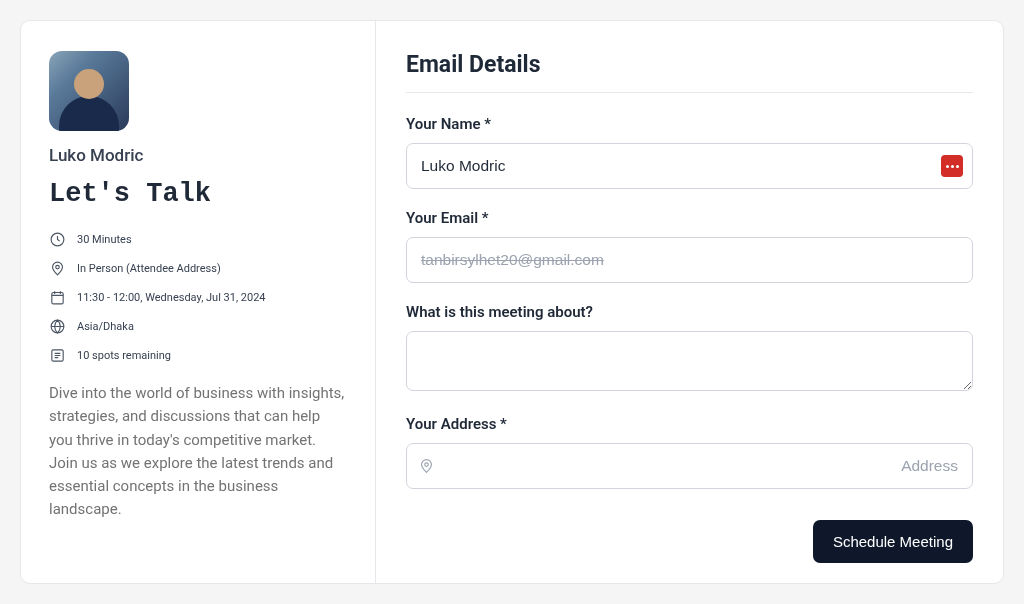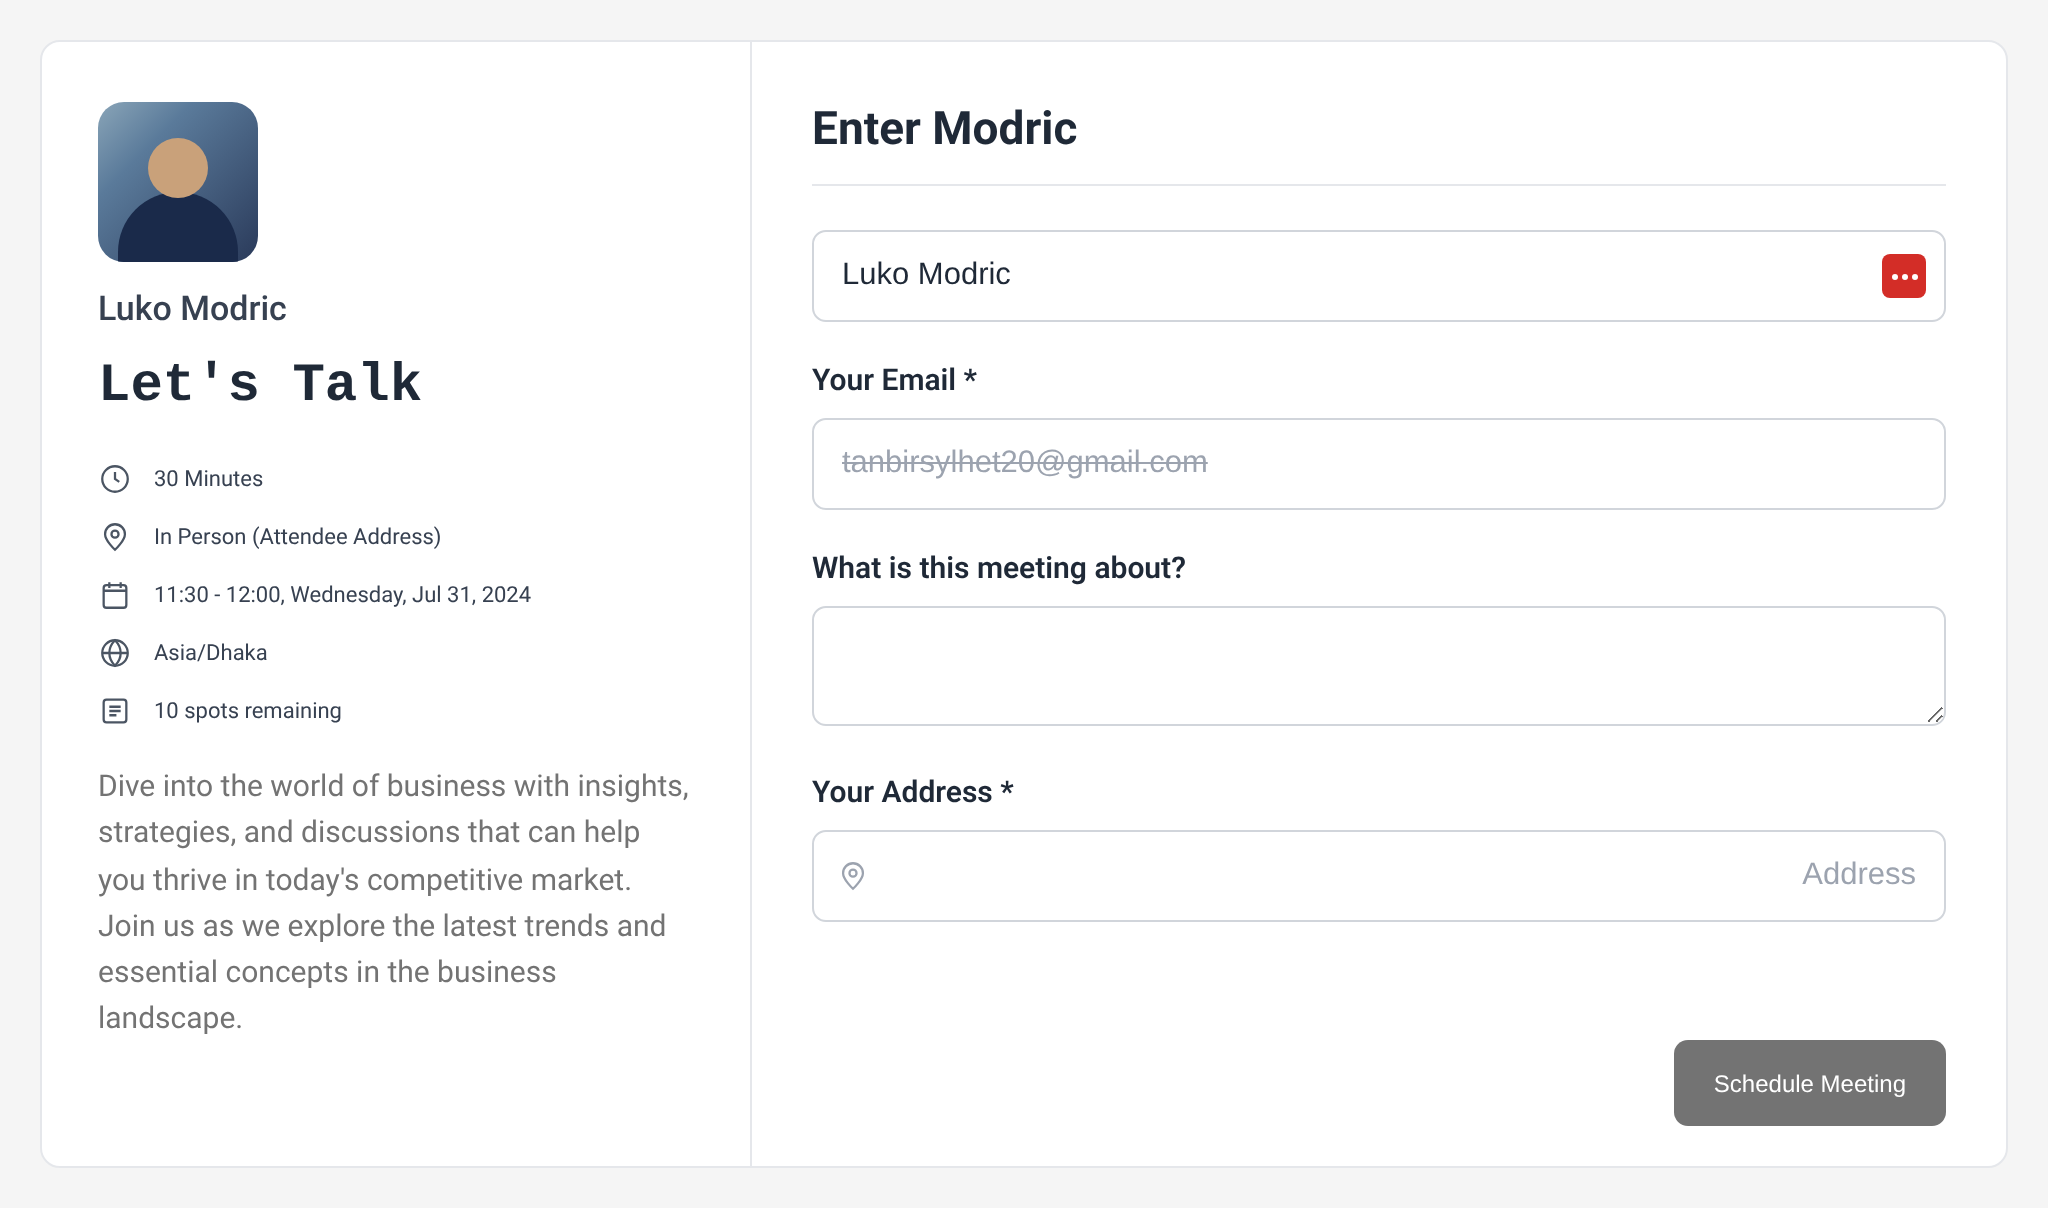--- a/index.html
+++ b/index.html
@@ -195,27 +195,27 @@
       height: 3px;
       background: #fff;
       border-radius: 50%;
     }
     .submit-row {
       margin-top: auto;
       display: flex;
       justify-content: flex-end;
     }
     .submit-btn {
-      background: #737373;
+      background: #0f172a;
       color: #fff;
       border: none;
       border-radius: 7px;
       height: 43px;
       padding: 0 20px;
-      font-size: 12px;
+      font-size: 15px;
       font-weight: 500;
       cursor: pointer;
     }
   </style>
 </head>
 <body>
 
 <div class="card">
   <div class="left-panel">
     <div class="avatar"></div>
@@ -255,24 +255,25 @@
             <rect x="4" y="4" width="16" height="16" rx="2"></rect>
             <path d="M8 9h8M8 12h8M8 15h5"></path>
           </svg>
         <span>10 spots remaining</span>
       </li>
     </ul>
     <p class="description">Dive into the world of business with insights, strategies, and discussions that can help you thrive in today's competitive market. Join us as we explore the latest trends and essential concepts in the business landscape.</p>
   </div>
 
   <div class="right-panel">
-    <h2 class="form-title">Enter Modric</h2>
+    <h2 class="form-title">Email Details</h2>
     <hr class="divider">
 
     <div class="form-group">
+      <label class="form-label">Your Name *</label>
       <div class="input-wrap">
         <input type="text" class="text-input" value="Luko Modric" style="">
         <div class="lastpass-badge">
             <span>
               <i></i>
               <i></i>
               <i></i>
             </span>
           </div>
       </div>

